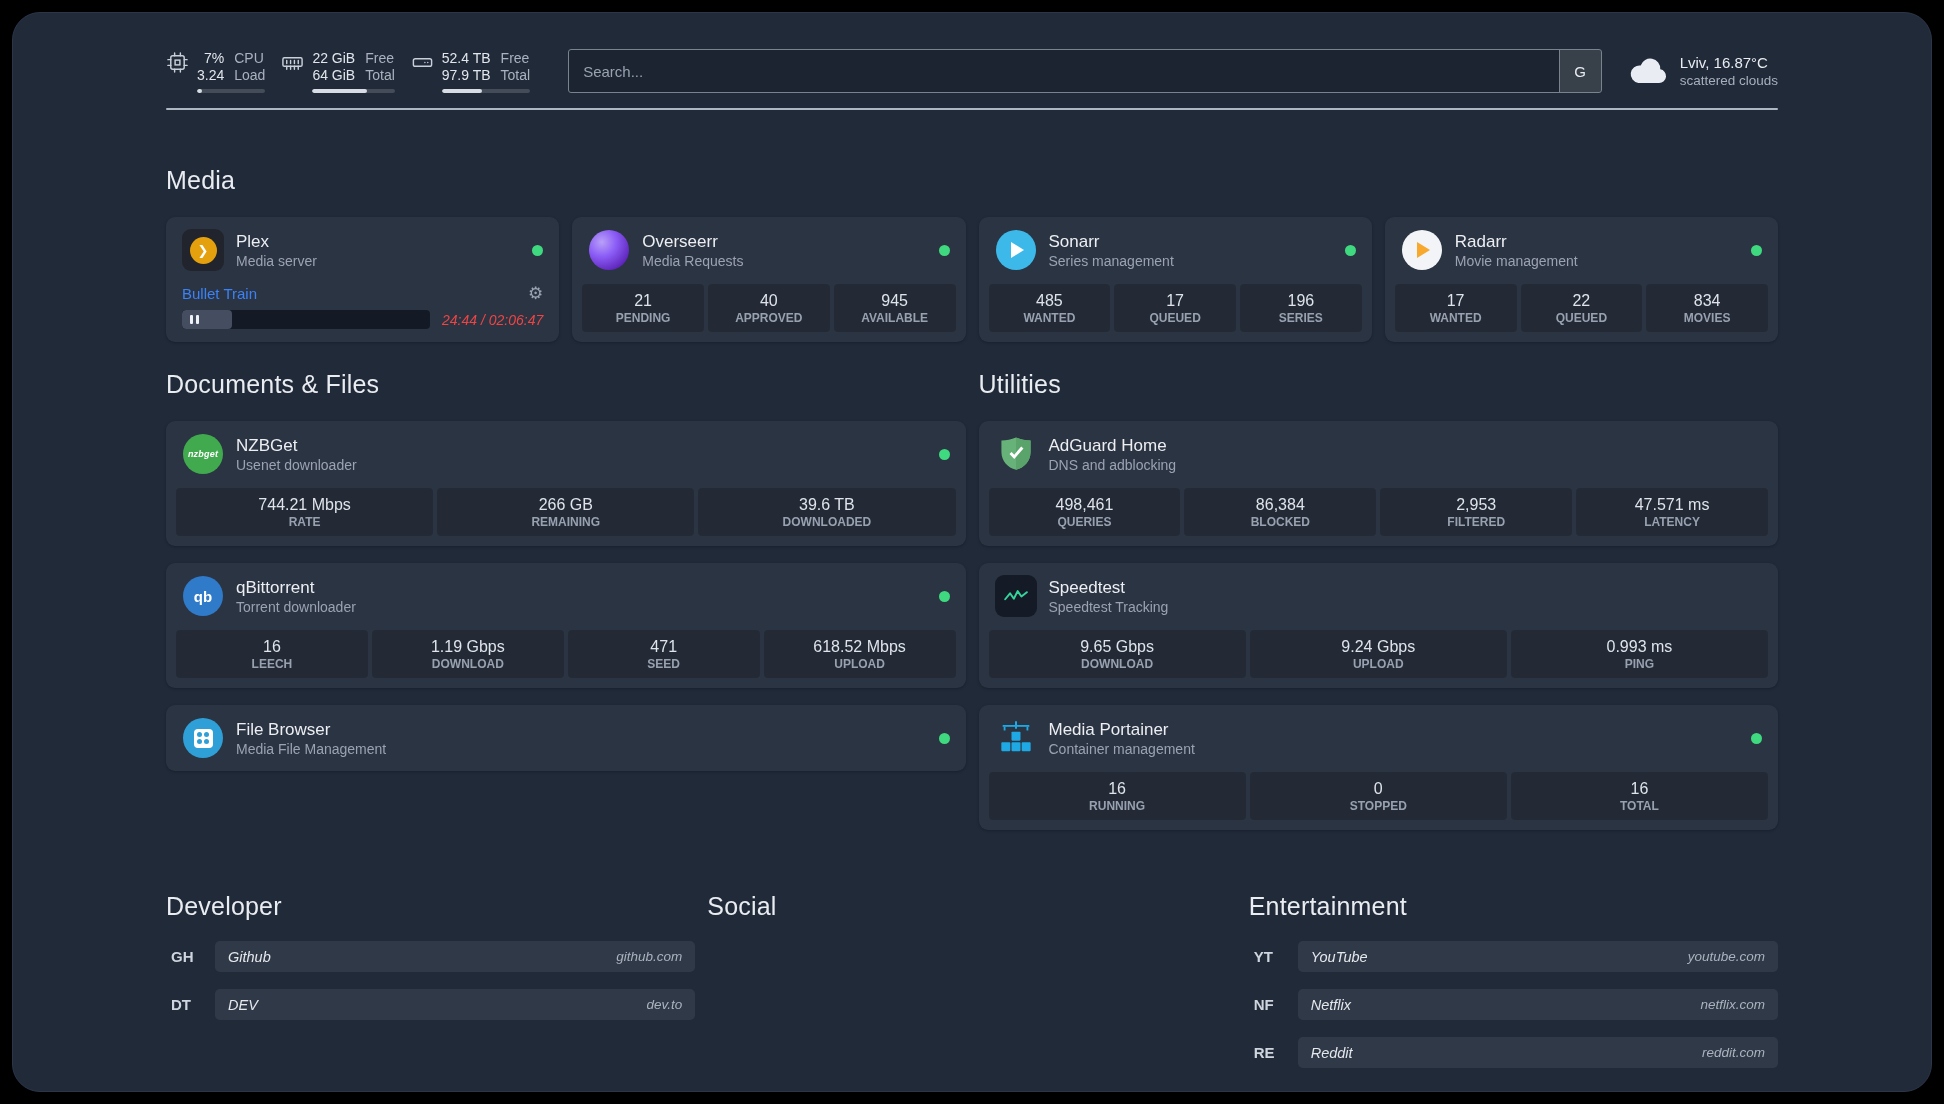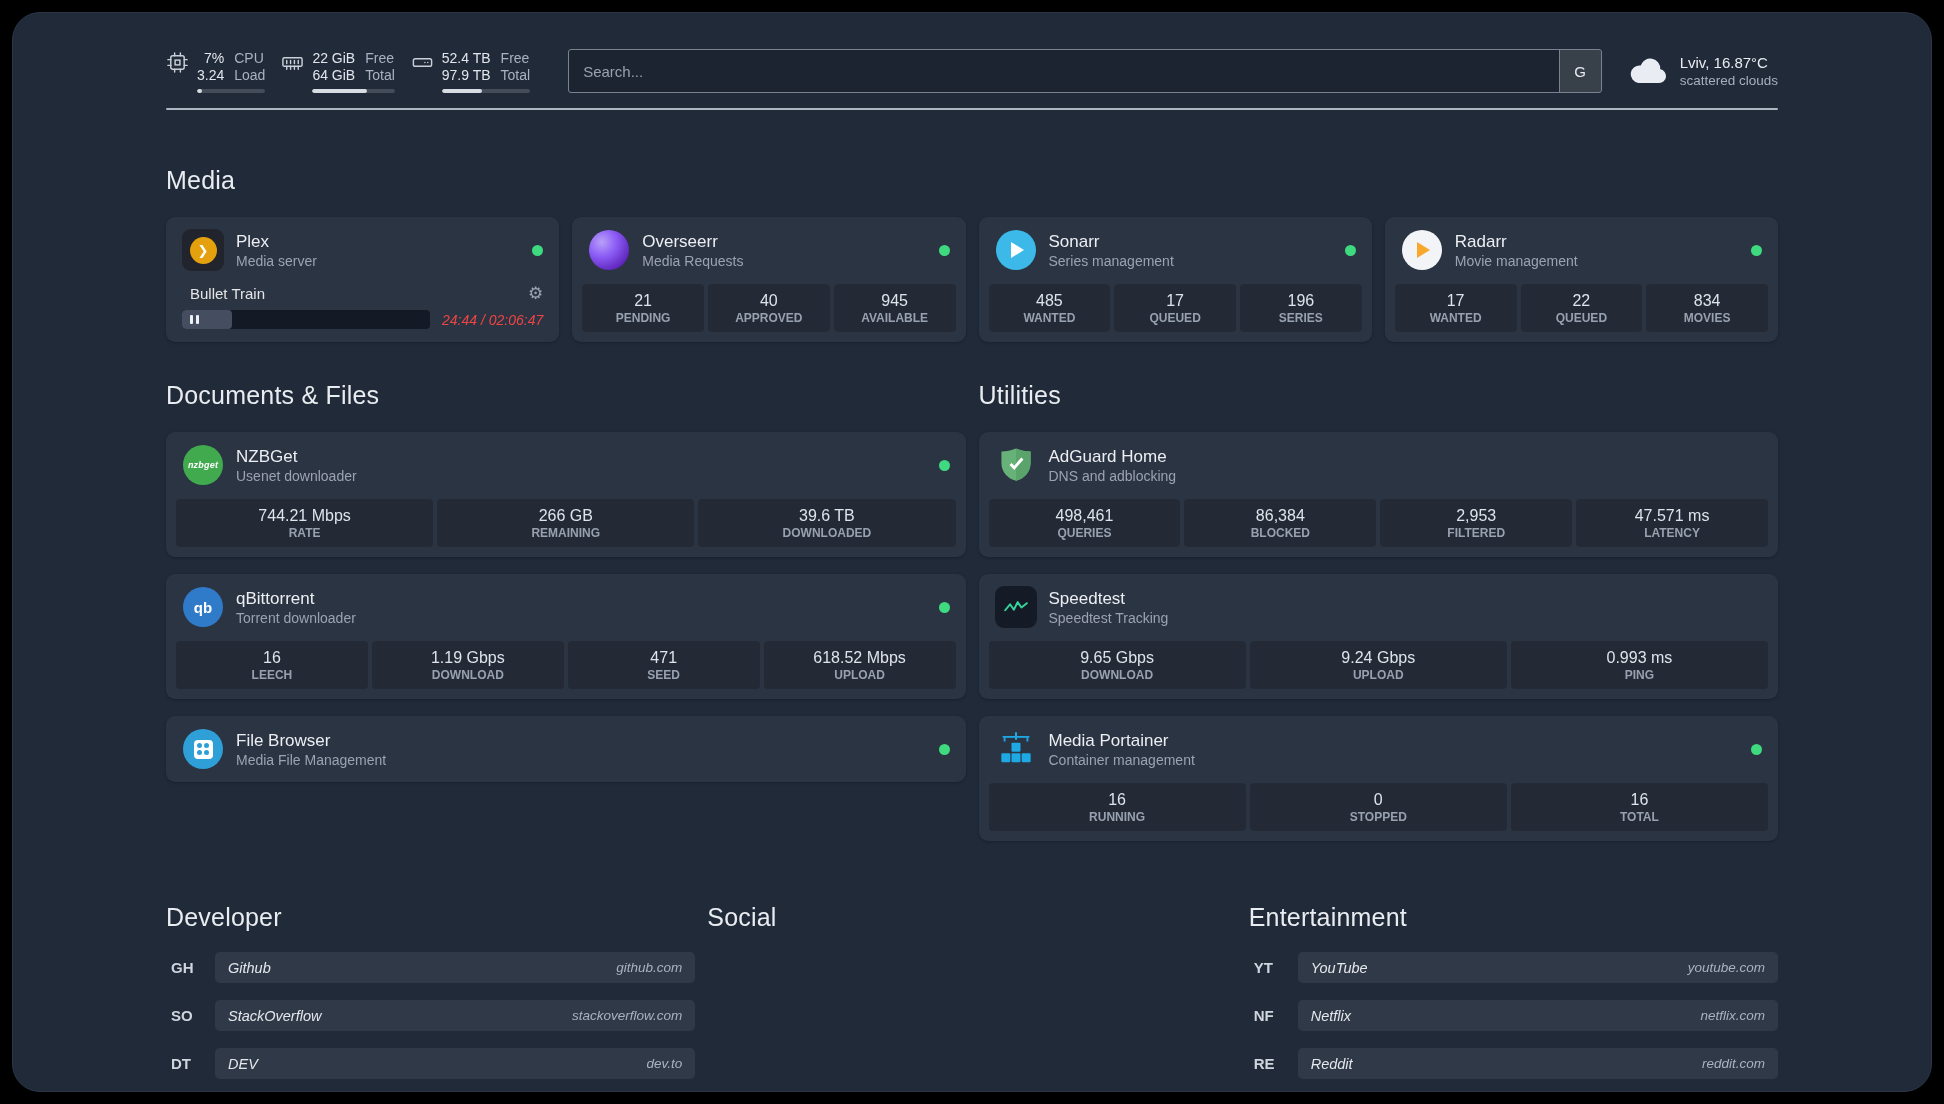--- a/index.html
+++ b/index.html
@@ -42,21 +42,21 @@
   .weather { display:flex; align-items:flex-end; gap:10px; }
   .weather-loc { font-size:15px; color:#e9ecf1; line-height:19px; }
   .weather-cond { font-size:13.5px; color:#a7afbc; line-height:17px; }
 
   .divider { margin-top:15px; height:2px; background:#c8cfd9; opacity:.85; border-radius:1px; }
 
   
   .section-title { font-size:25px; font-weight:500; color:#e9ecf0; letter-spacing:.2px; }
   .section-media { margin-top:56px; }
   .media-grid { margin-top:22px; display:grid; grid-template-columns:repeat(4,1fr); gap:13px; }
-  .cols { margin-top:39px; display:flex; gap:13px; }
+  .cols { margin-top:28px; display:flex; gap:13px; }
   .col { flex:1; min-width:0; }
   .stack { margin-top:22px; display:flex; flex-direction:column; gap:17px; }
 
   
   .card { background:rgba(255,255,255,0.05); border-radius:9px; display:flex; flex-direction:column;
     box-shadow:0 1px 3px rgba(0,0,0,0.25); }
   .card-header { display:flex; align-items:center; gap:12px; padding:12px 16px 10px; cursor:pointer; }
   .card.header-only .card-header { padding:12px 16px; }
   .svc-icon { width:42px; height:42px; flex:none; display:flex; align-items:center; justify-content:center; }
   .svc-name { font-size:17px; color:#eceef2; font-weight:500; line-height:21px; }
@@ -64,21 +64,21 @@
   .dot { margin-left:auto; width:11px; height:11px; border-radius:50%; background:#3fd97f; flex:none; }
 
   .tiles { display:flex; gap:4px; padding:3px 10px 10px; margin-top:auto; }
   .tile { flex:1; background:rgba(0,0,0,0.18); border-radius:4px; text-align:center; padding:7px 4px 6px; }
   .tile-value { font-size:16px; color:#dfe3ea; line-height:19px; }
   .tile-label { font-size:12px; color:#98a1b0; font-weight:700; line-height:15px; margin-top:1px; }
 
   
   .player { padding:0 16px 13px; margin-top:auto; }
   .np-row { display:flex; align-items:center; }
-  .np-title { flex:1; font-size:15px; color:#e5e5e5;margin-left:8px; }
+  .np-title { flex:1; font-size:15px; color:#3b82f6; }
   .gear-icon { cursor:pointer; color:#9aa3b2; font-size:17px; line-height:1; }
   .gear-icon::before { content:"⚙"; }
   .ctrl-row { margin-top:8px; display:flex; align-items:center; gap:12px; }
   .track { flex:1; height:19px; background:#141a25; border-radius:4px; position:relative; overflow:hidden; cursor:pointer; }
   .track-fill { position:absolute; left:0; top:0; bottom:0; background:#454e60; border-radius:4px; }
   .pause-btn { position:absolute; left:8px; top:0; bottom:0; display:flex; align-items:center; gap:3px; cursor:pointer; }
   .pause-btn i { width:3px; height:9px; background:#eef1f5; border-radius:1px; }
   .time { font-size:14px; color:#ef4444; white-space:nowrap;font-style:italic; }
 
   
@@ -544,27 +544,20 @@
         <div class="section-title">Developer</div>
         <div class="bm-list">
           <div class="bm">
             <span class="bm-abbr">GH</span>
             <span class="bm-pill">
               <span class="bm-name">Github</span>
               <span class="bm-url">github.com</span>
             </span>
           </div>
           <div class="bm">
-            <span class="bm-abbr">SO</span>
-            <span class="bm-pill">
-              <span class="bm-name">StackOverflow</span>
-              <span class="bm-url">stackoverflow.com</span>
-            </span>
-          </div>
-          <div class="bm">
             <span class="bm-abbr">DT</span>
             <span class="bm-pill">
               <span class="bm-name">DEV</span>
               <span class="bm-url">dev.to</span>
             </span>
           </div>
         </div>
       </div>
 
       <div>

